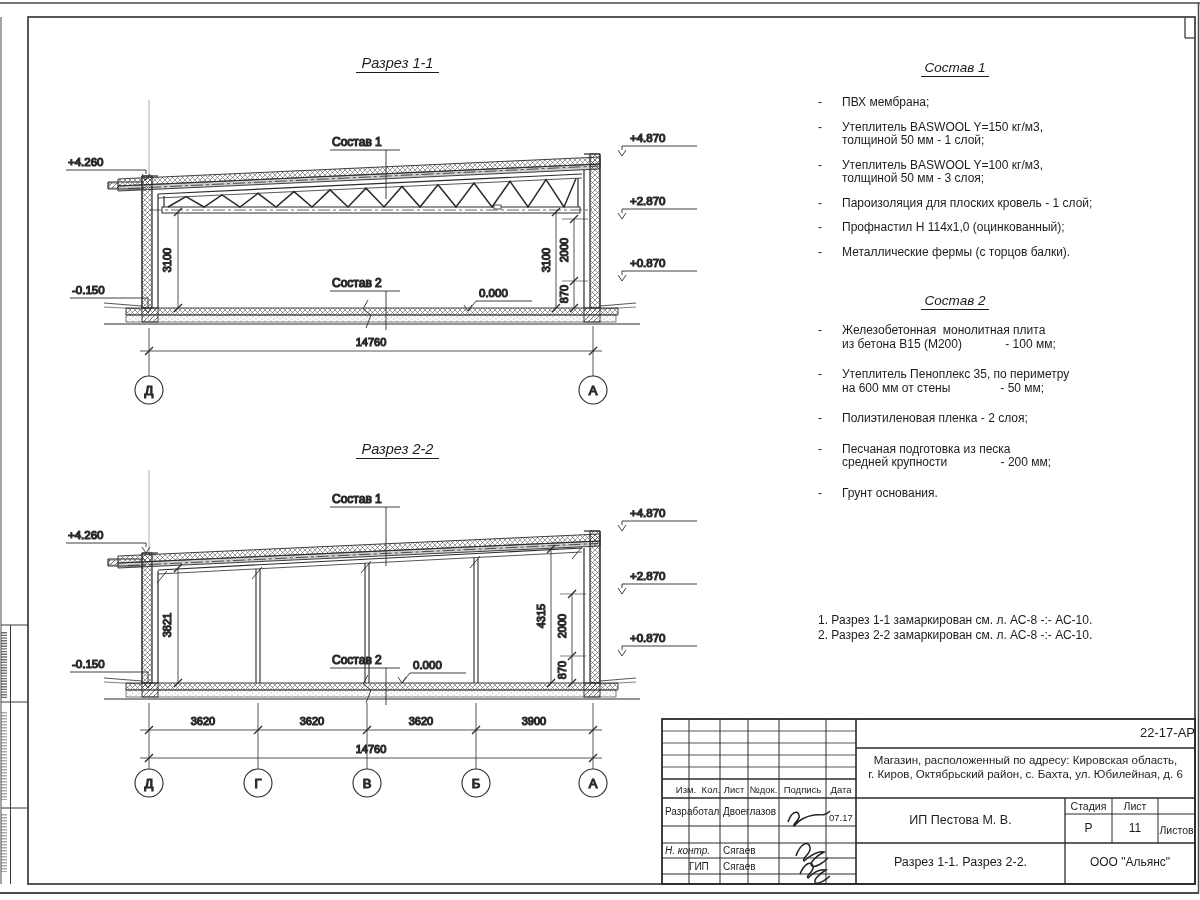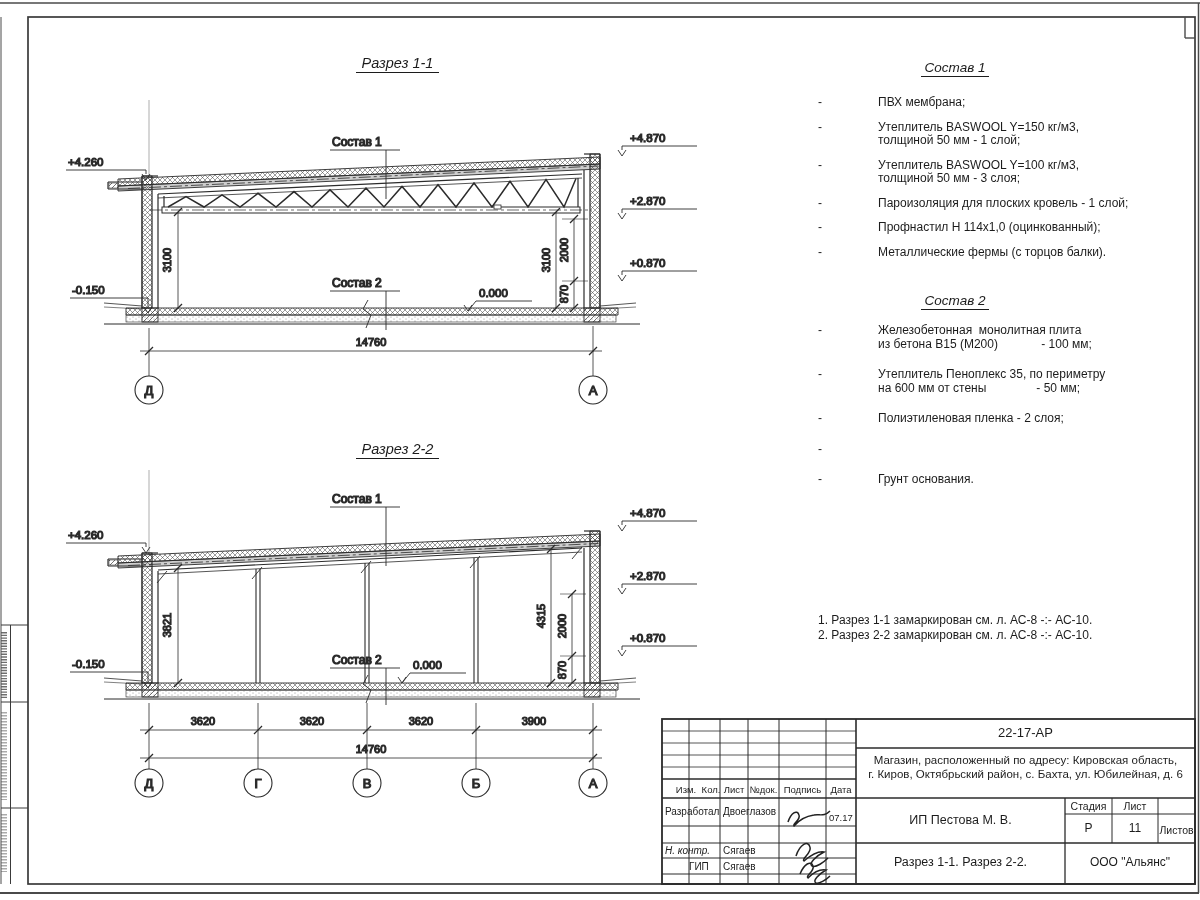--- a/index.html
+++ b/index.html
@@ -7,21 +7,21 @@
          font-family:"Liberation Sans", sans-serif;color:#1c1c1c;}
   .sheet svg{position:absolute;left:0;top:0;}
   .abs{position:absolute;}
   .sec-title{font-style:italic;font-size:14.5px;text-align:center;}
   .sec-title span{border-bottom:1.4px solid #1c1c1c;padding:0 6px 1px 6px;}
   .list-head{font-style:italic;font-size:13.5px;text-align:center;}
   .list-head span{border-bottom:1.3px solid #1c1c1c;padding:0 4px 1px 4px;}
   .comp-list{width:390px;}
   .comp-item{display:flex;font-size:12px;line-height:13.5px;}
   .comp-item .dash{width:24px;flex:none;}
-  .comp-item .txt{white-space:pre-wrap;margin-left:36px;}
+  .comp-item .txt{white-space:pre-wrap;}
   .m11{margin-bottom:11px;} .m17{margin-bottom:17px;}
   .notes{font-size:12px;line-height:15px;}
   .ctr{text-align:center;}
   svg text{font-family:"Liberation Sans", sans-serif;fill:#1c1c1c;}
   .dimt{font-size:11px;}
   .rot{font-size:11px;}
   .elevt{font-size:11.5px;}
   .axt{font-size:13px;}
   .lblt{font-size:12px;}
 </style>
@@ -410,34 +410,36 @@
         <span class="dash">-</span>
         <span class="txt">Утеплитель Пеноплекс 35, по периметру
 на 600 мм от стены               - 50 мм;</span>
       </div>
   <div class="comp-item m17">
         <span class="dash">-</span>
         <span class="txt">Полиэтиленовая пленка - 2 слоя;</span>
       </div>
   <div class="comp-item m17">
         <span class="dash">-</span>
+        <span class="txt">Песчаная подготовка из песка
+средней крупности                - 200 мм;</span>
       </div>
   <div class="comp-item">
         <span class="dash">-</span>
         <span class="txt">Грунт основания.</span>
       </div>
 </div>
 
 <div class="abs notes" style="left:818px;top:613px;width:380px;">
   <div>1. Разрез 1-1 замаркирован см. л. АС-8 -:- АС-10.</div>
   <div>2. Разрез 2-2 замаркирован см. л. АС-8 -:- АС-10.</div>
 </div>
 
 <div>
-  <div class="abs ctr" style="left:856px;top:725px;width:339px;font-size:13px;">22-17-АР</div>
+  <div class="abs ctr" style="left:856px;top:725px;width:339px;font-size:13px;text-align:right;">22-17-АР</div>
   <div class="abs ctr" style="left:860px;top:753px;width:331px;font-size:11.5px;line-height:14px;white-space:pre-line;">Магазин, расположенный по адресу: Кировская область,
 г. Киров, Октябрьский район, с. Бахта, ул. Юбилейная, д. 6</div>
   <div class="abs ctr" style="left:662px;top:784px;width:48px;font-size:9.5px;">Изм.</div>
   <div class="abs ctr" style="left:689px;top:784px;width:44px;font-size:9.5px;">Кол.</div>
   <div class="abs ctr" style="left:720px;top:784px;width:28px;font-size:9.5px;">Лист</div>
   <div class="abs ctr" style="left:748px;top:784px;width:31px;font-size:9.5px;">№док.</div>
   <div class="abs ctr" style="left:779px;top:784px;width:47px;font-size:9.5px;">Подпись</div>
   <div class="abs ctr" style="left:826px;top:784px;width:30px;font-size:9.5px;">Дата</div>
   <div class="abs" style="left:665px;top:806px;font-size:10px;">Разработал</div>
   <div class="abs" style="left:723px;top:806px;font-size:10px;">Двоеглазов</div>

